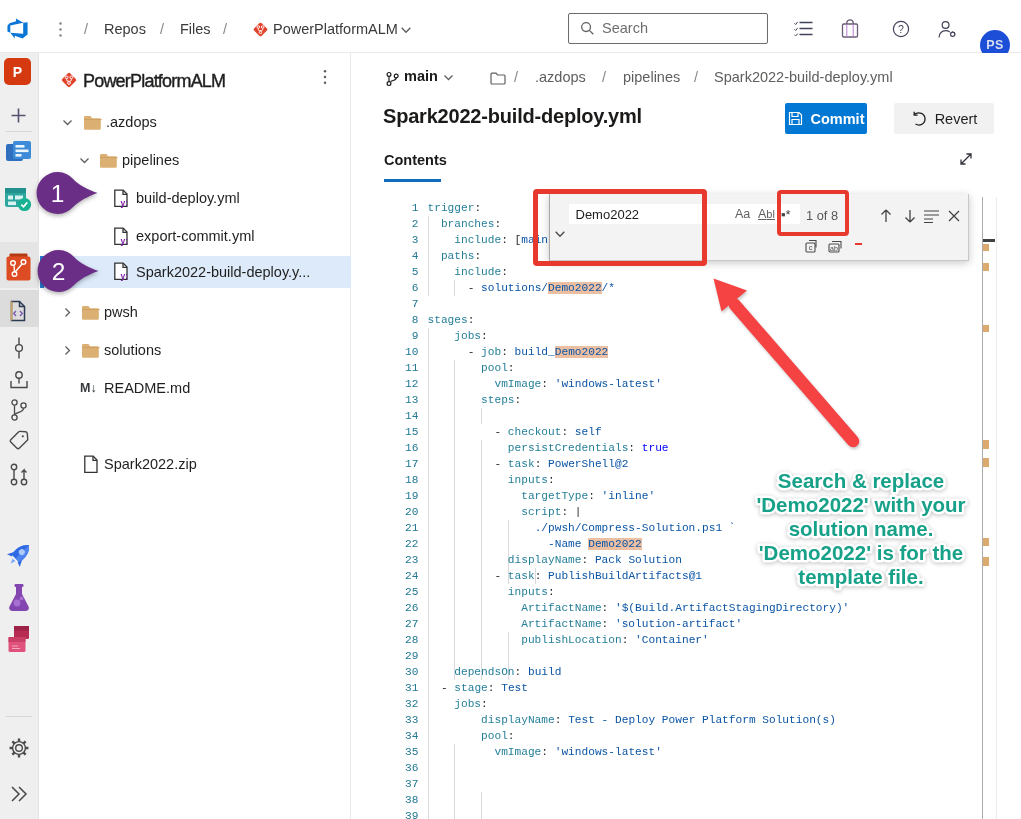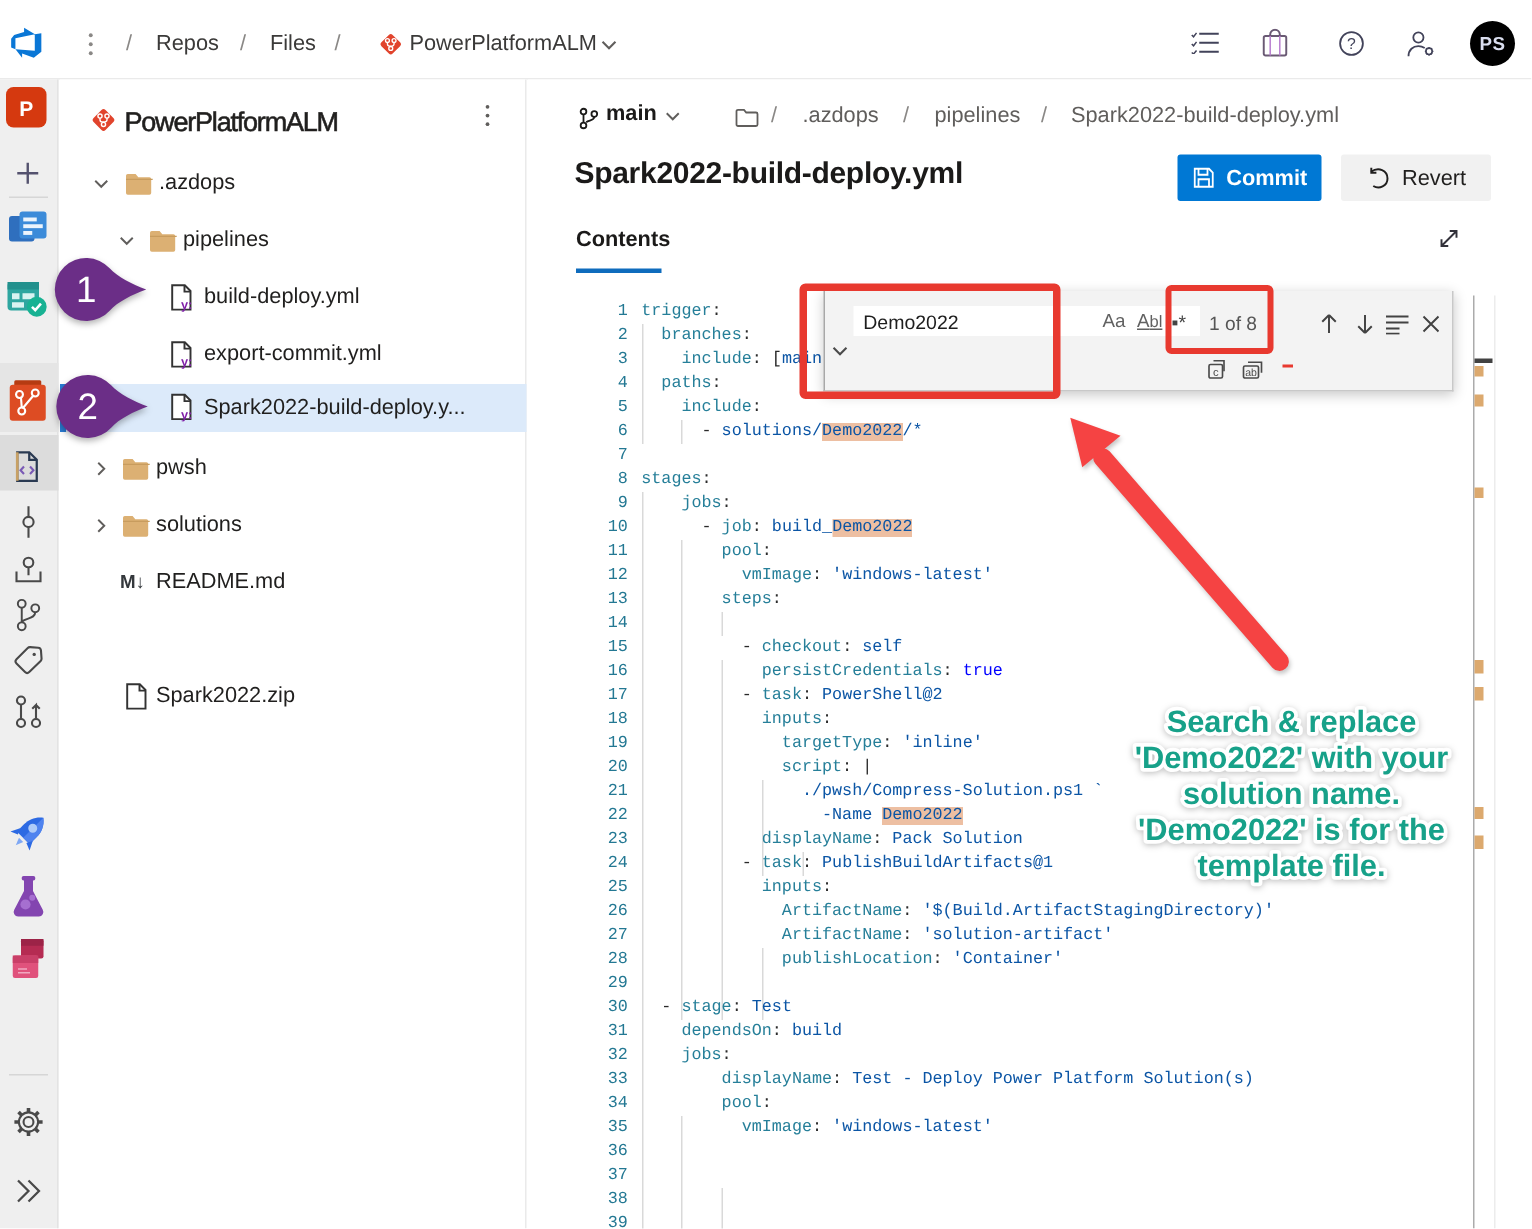--- a/index.html
+++ b/index.html
@@ -60,40 +60,47 @@
 <rect x="3.2" y="3.2" width="10.6" height="10.6" rx="1.8" transform="rotate(45 8.5 8.5)" fill="#e1442d"></rect>
 <circle cx="6.3" cy="6.0" r="1.3" fill="none" stroke="#fff" stroke-width="0.9"></circle>
 <circle cx="10.7" cy="6.0" r="1.3" fill="none" stroke="#fff" stroke-width="0.9"></circle>
 <circle cx="8.5" cy="11.3" r="1.3" fill="none" stroke="#fff" stroke-width="0.9"></circle>
 <path d="M6.3 7.3 v1 a1.4 1.4 0 0 0 1.4 1.4 h1.6 M10.7 7.3 v1 a1.4 1.4 0 0 1-1.4 1.4 M8.5 9.7 v0.4" stroke="#fff" stroke-width="0.9" fill="none"></path>
       </svg>
     <div class="crumb" style="left:273px">PowerPlatformALM</div>
     <svg class="abs" style="left:399px;top:23px" width="14" height="14" viewBox="0 0 13 13">
 <path d="M2.5 4.5 L6.5 8.5 L10.5 4.5" fill="none" stroke="#605e5c" stroke-width="1.3"></path>
       </svg>
+    <div class="abs" style="left:568px;top:13px;width:200px;height:31px;border:1px solid #6b6b6b;border-radius:2px">
+      <svg class="abs" style="left:11px;top:7px" width="15" height="15" viewBox="0 0 15 15">
+        <circle cx="6.1" cy="6.1" r="4.4" fill="none" stroke="#616161" stroke-width="1.3"></circle>
+        <path d="M9.4 9.4 L13.3 13.3" stroke="#616161" stroke-width="1.3"></path>
+      </svg>
+      <div class="abs" style="left:33px;top:6px;font-size:14.5px;color:#6e6e6e">Search</div>
+    </div>
     <svg class="abs" style="left:794px;top:21px" width="19" height="15" viewBox="0 0 19 15">
       <path d="M5.5 1.5 h13 M5.5 7.5 h13 M5.5 13.5 h13" stroke="#42435a" stroke-width="1.3"></path>
       <path d="M0.5 2.3 l1.2 1.2 2-2.6 M0.5 8.3 l1.2 1.2 2-2.6 M0.5 14 l1.2 1 2-2.4" stroke="#42435a" stroke-width="1" fill="none"></path>
     </svg>
     <svg class="abs" style="left:841px;top:19px" width="18" height="19" viewBox="0 0 18 19">
       <rect x="1.5" y="5" width="15" height="13" rx="1.2" fill="none" stroke="#6a5a74" stroke-width="1.3"></rect>
       <path d="M5.8 5 V4 a3.2 3.2 0 0 1 6.4 0 V5" fill="none" stroke="#6a5a74" stroke-width="1.3"></path>
       <path d="M5.8 5 v13 M12.2 5 v13" stroke="#b97fd0" stroke-width="1"></path>
     </svg>
     <svg class="abs" style="left:892px;top:20px" width="18" height="18" viewBox="0 0 18 18">
       <circle cx="9" cy="9" r="7.6" fill="none" stroke="#42435a" stroke-width="1.2"></circle>
       <text x="9" y="12.8" font-size="10.5" fill="#42435a" text-anchor="middle" font-family="Liberation Sans">?</text>
     </svg>
     <svg class="abs" style="left:937px;top:20px" width="21" height="19" viewBox="0 0 21 19">
       <circle cx="8.6" cy="5" r="3.4" fill="none" stroke="#42435a" stroke-width="1.2"></circle>
       <path d="M2 17.5 c0-4.3 3-6.8 6.6-6.8 1.6 0 3 .5 4.2 1.3" fill="none" stroke="#42435a" stroke-width="1.2"></path>
       <circle cx="15.7" cy="14.2" r="2.1" fill="none" stroke="#42435a" stroke-width="1.1"></circle>
       <path d="M15.7 11.3 v1 M15.7 16.2 v1 M12.9 14.2 h1 M17.6 14.2 h1 M13.7 12.2 l.7.7 M17 15.5 l.7.7 M17.7 12.2 l-.7.7 M14.4 15.5 l-.7.7" stroke="#42435a" stroke-width="0.9"></path>
     </svg>
-    <div class="abs" style="left:980px;top:14px;width:30px;height:30px;border-radius:50%;background:#000000;color:#dadeef;font-size:12.5px;font-weight:700;display:flex;align-items:center;justify-content:center;letter-spacing:0.3px">PS</div>
+    <div class="abs" style="left:980px;top:30px;width:30px;height:30px;border-radius:50%;background:#1d4ed8;color:#dadeef;font-size:12.5px;font-weight:700;display:flex;align-items:center;justify-content:center;letter-spacing:0.3px">PS</div>
   </div>
 
   <div id="rail">
     <div class="railband" style="top:189px;height:46px;background:#e5e5e5"></div>
     <div class="railband" style="top:237px;height:37px;background:#dcdcdc"></div>
     <div class="abs" style="left:4px;top:5px;width:27px;height:27px;border-radius:5px;background:#d5390f;color:#fff;font-size:14px;font-weight:700;display:flex;align-items:center;justify-content:center">P</div>
     <svg class="abs" style="left:10px;top:54px" width="17" height="17" viewBox="0 0 17 17">
         <path d="M8.5 1.5 v14 M1.5 8.5 h14" stroke="#54526e" stroke-width="1.6"></path>
       </svg>
     <div class="abs" style="left:6px;top:78px;width:26px;height:1px;background:#d6d6d6"></div>
@@ -296,21 +303,21 @@
     </svg>
     <div class="crumb" style="left:162px;top:16px"><span class="sep">/</span></div>
     <div class="crumb" style="left:183px;top:16px;color:#605e5c">.azdops</div>
     <div class="crumb" style="left:250px;top:16px"><span class="sep">/</span></div>
     <div class="crumb" style="left:271px;top:16px;color:#605e5c">pipelines</div>
     <div class="crumb" style="left:342px;top:16px"><span class="sep">/</span></div>
     <div class="crumb" style="left:362px;top:16px;color:#605e5c">Spark2022-build-deploy.yml</div>
 
     <div class="abs" style="left:31px;top:52px;font-size:20px;letter-spacing:-0.2px;font-weight:700;color:#1b1a19">Spark2022-build-deploy.yml</div>
 
-    <div class="btn" style="left:433px;top:50px;width:96px;background:#0078d4;border-radius:2px;color:#fff">
+    <div class="btn" style="left:433px;top:50px;width:82px;background:#0078d4;border-radius:2px;color:#fff">
       <svg width="15" height="15" viewBox="0 0 15 15" style="margin-right:8px">
         <path d="M1.5 1.5 h9.5 l2.5 2.5 v9.5 h-12 z" fill="none" stroke="#fff" stroke-width="1.2"></path>
         <path d="M4 1.5 v4 h6 v-4 M4 13.5 v-5 h7 v5" fill="none" stroke="#fff" stroke-width="1.2"></path>
       </svg>
         <span style="font-weight:700">Commit</span>
       </div>
     <div class="btn" style="left:542px;top:50px;width:100px;background:#f1f1f1;border-radius:2px;color:#201f1e">
       <svg width="16" height="15" viewBox="0 0 16 15" style="margin-right:8px">
         <path d="M3 3.5 c5-3.5 11-1 11 4.5 0 5-5.5 7.5-9.5 5" fill="none" stroke="#201f1e" stroke-width="1.3"></path>
         <path d="M3.2 0.8 v3.4 h3.4" fill="none" stroke="#201f1e" stroke-width="1.3"></path>
@@ -400,22 +407,22 @@
 <div class="cl">&nbsp;&nbsp;&nbsp;&nbsp;&nbsp;&nbsp;&nbsp;&nbsp;&nbsp;&nbsp;&nbsp;&nbsp;&nbsp;&nbsp;<span class="k">script</span><span class="d">:</span>&nbsp;<span class="d">|</span></div>
 <div class="cl">&nbsp;&nbsp;&nbsp;&nbsp;&nbsp;&nbsp;&nbsp;&nbsp;&nbsp;&nbsp;&nbsp;&nbsp;&nbsp;&nbsp;&nbsp;&nbsp;<span class="v">./pwsh/Compress-Solution.ps1&nbsp;`</span></div>
 <div class="cl">&nbsp;&nbsp;&nbsp;&nbsp;&nbsp;&nbsp;&nbsp;&nbsp;&nbsp;&nbsp;&nbsp;&nbsp;&nbsp;&nbsp;&nbsp;&nbsp;&nbsp;&nbsp;<span class="v">-Name&nbsp;</span><span class="h">Demo2022</span></div>
 <div class="cl">&nbsp;&nbsp;&nbsp;&nbsp;&nbsp;&nbsp;&nbsp;&nbsp;&nbsp;&nbsp;&nbsp;&nbsp;<span class="k">displayName</span><span class="d">:</span>&nbsp;<span class="v">Pack&nbsp;Solution</span></div>
 <div class="cl">&nbsp;&nbsp;&nbsp;&nbsp;&nbsp;&nbsp;&nbsp;&nbsp;&nbsp;&nbsp;<span class="d">-</span>&nbsp;<span class="k">task</span><span class="d">:</span>&nbsp;<span class="v">PublishBuildArtifacts@1</span></div>
 <div class="cl">&nbsp;&nbsp;&nbsp;&nbsp;&nbsp;&nbsp;&nbsp;&nbsp;&nbsp;&nbsp;&nbsp;&nbsp;<span class="k">inputs</span><span class="d">:</span></div>
 <div class="cl">&nbsp;&nbsp;&nbsp;&nbsp;&nbsp;&nbsp;&nbsp;&nbsp;&nbsp;&nbsp;&nbsp;&nbsp;&nbsp;&nbsp;<span class="k">ArtifactName</span><span class="d">:</span>&nbsp;<span class="v">'$(Build.ArtifactStagingDirectory)'</span></div>
 <div class="cl">&nbsp;&nbsp;&nbsp;&nbsp;&nbsp;&nbsp;&nbsp;&nbsp;&nbsp;&nbsp;&nbsp;&nbsp;&nbsp;&nbsp;<span class="k">ArtifactName</span><span class="d">:</span>&nbsp;<span class="v">'solution-artifact'</span></div>
 <div class="cl">&nbsp;&nbsp;&nbsp;&nbsp;&nbsp;&nbsp;&nbsp;&nbsp;&nbsp;&nbsp;&nbsp;&nbsp;&nbsp;&nbsp;<span class="k">publishLocation</span><span class="d">:</span>&nbsp;<span class="v">'Container'</span></div>
 <div class="cl">&nbsp;</div>
+<div class="cl">&nbsp;&nbsp;&nbsp;&nbsp;<span class="k">dependsOn</span><span class="d">:</span>&nbsp;<span class="v">build</span></div>
 <div class="cl">&nbsp;&nbsp;<span class="d">-</span>&nbsp;<span class="k">stage</span><span class="d">:</span>&nbsp;<span class="v">Test</span></div>
-<div class="cl">&nbsp;&nbsp;&nbsp;&nbsp;<span class="k">dependsOn</span><span class="d">:</span>&nbsp;<span class="v">build</span></div>
 <div class="cl">&nbsp;&nbsp;&nbsp;&nbsp;<span class="k">jobs</span><span class="d">:</span></div>
 <div class="cl">&nbsp;&nbsp;&nbsp;&nbsp;&nbsp;&nbsp;&nbsp;&nbsp;<span class="k">displayName</span><span class="d">:</span>&nbsp;<span class="v">Test&nbsp;-&nbsp;Deploy&nbsp;Power&nbsp;Platform&nbsp;Solution(s)</span></div>
 <div class="cl">&nbsp;&nbsp;&nbsp;&nbsp;&nbsp;&nbsp;&nbsp;&nbsp;<span class="k">pool</span><span class="d">:</span></div>
 <div class="cl">&nbsp;&nbsp;&nbsp;&nbsp;&nbsp;&nbsp;&nbsp;&nbsp;&nbsp;&nbsp;<span class="k">vmImage</span><span class="d">:</span>&nbsp;<span class="v">'windows-latest'</span></div>
 <div class="cl">&nbsp;</div>
   </div>
   <div style="position:absolute;left:981.5px;top:197px;width:1.2px;height:622px;background:#ababab"></div>
   <div style="position:absolute;left:996px;top:197px;width:1px;height:622px;background:#ececec"></div>
   <div style="position:absolute;left:983px;top:239px;width:12px;height:2.5px;background:#424242"></div>
 <div style="position:absolute;left:983px;top:244px;width:6px;height:7px;background:#dca96e"></div>

